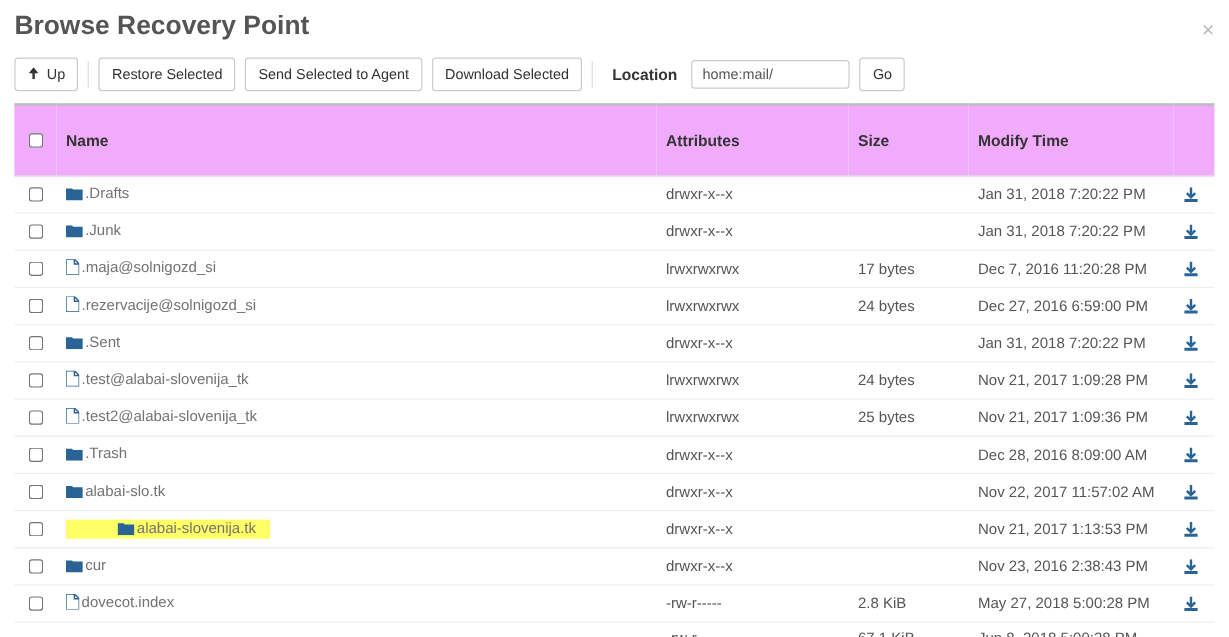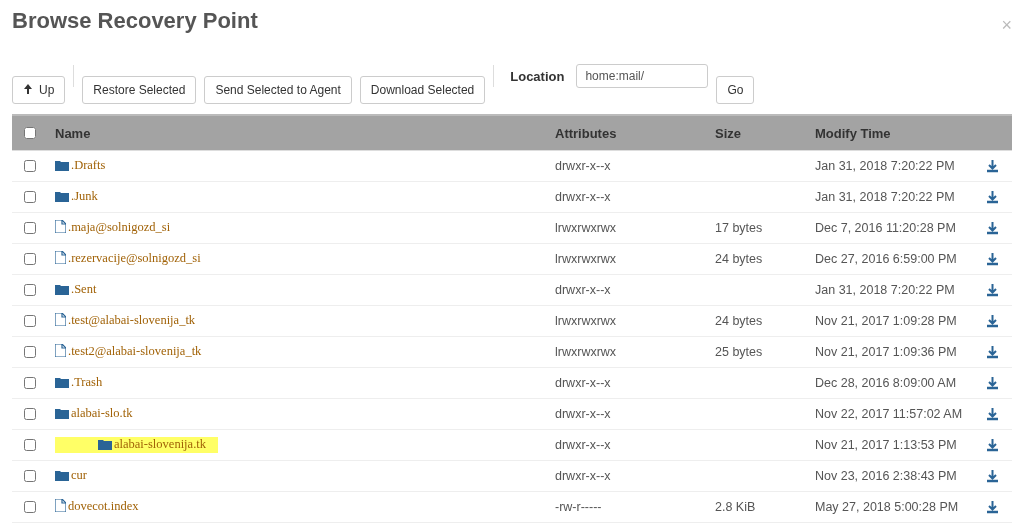--- a/index.html
+++ b/index.html
@@ -49,21 +49,20 @@
     gap: 4px;
     border: 1px solid #ccc;
     border-radius: 3px;
     background: #fff;
     padding: 4px 10px;
     font-size: 12px;
     color: #333;
     cursor: pointer;
     line-height: 18px;
     white-space: nowrap;
-    margin-top: 28px;
   }
   .loc-label {
     font-weight: bold;
     padding: 0 4px 0 8px;
     font-size: 13px;
   }
   .loc-input {
     border: 1px solid #ccc;
     border-radius: 3px;
     padding: 4px 8px;
@@ -74,45 +73,44 @@
   table {
     width: 100%;
     border-collapse: collapse;
     border-top: 2px solid #bbb;
   }
   thead th {
     text-align: left;
     font-weight: bold;
     font-size: 13px;
     color: #333;
-    background: #a3a3a3;
+    background: #f0abfc;
     border-bottom: 1px solid #ddd;
-    padding: 8px 8px;
+    padding: 20px 8px;
   }
   tbody td {
     border-bottom: 1px solid #eee;
     padding: 6px 8px;
     vertical-align: middle;
     font-size: 12.5px;
     color: #555;
   }
   .chk-col { width: 34px; text-align: center; }
   .act-col { width: 34px; text-align: center; }
   .name-col { width: 500px; }
   .attr-col { width: 160px; }
   .size-col { width: 100px; }
   input[type=checkbox] {
     width: 12px;
     height: 12px;
     cursor: pointer;
   }
   .name-link {
-    color: #a16207;
+    color: #737373;
     cursor: pointer;
-    font-family: Liberation Serif, serif;
   }
   .hl {
     background: #ffff66;
     display: inline-block;
     padding-right: 12px;
     padding-left: 43px;
   }
   .icon {
     display: inline-block;
     vertical-align: -2px;

